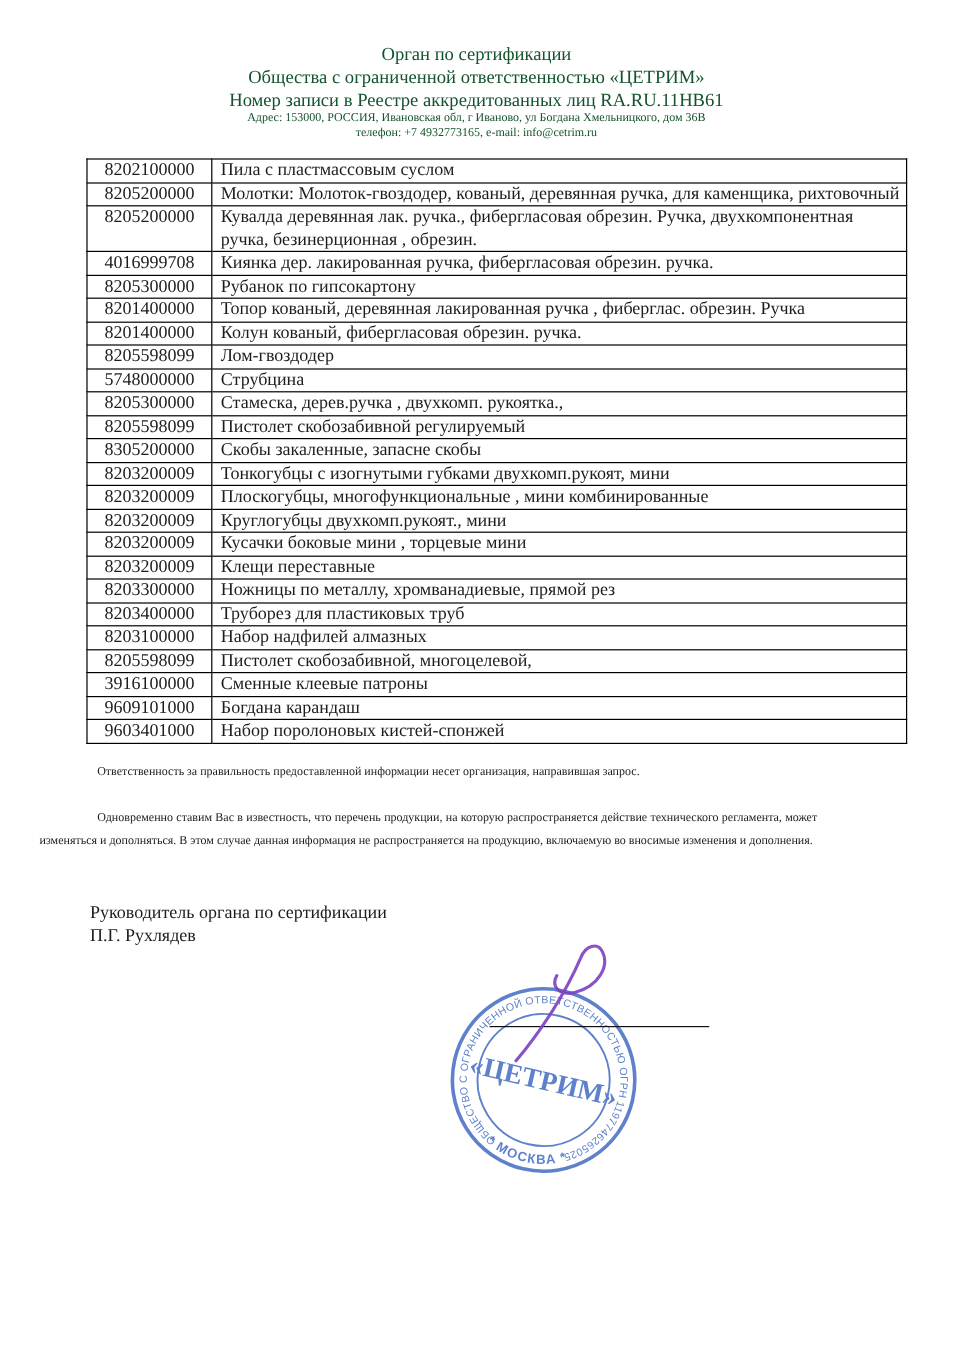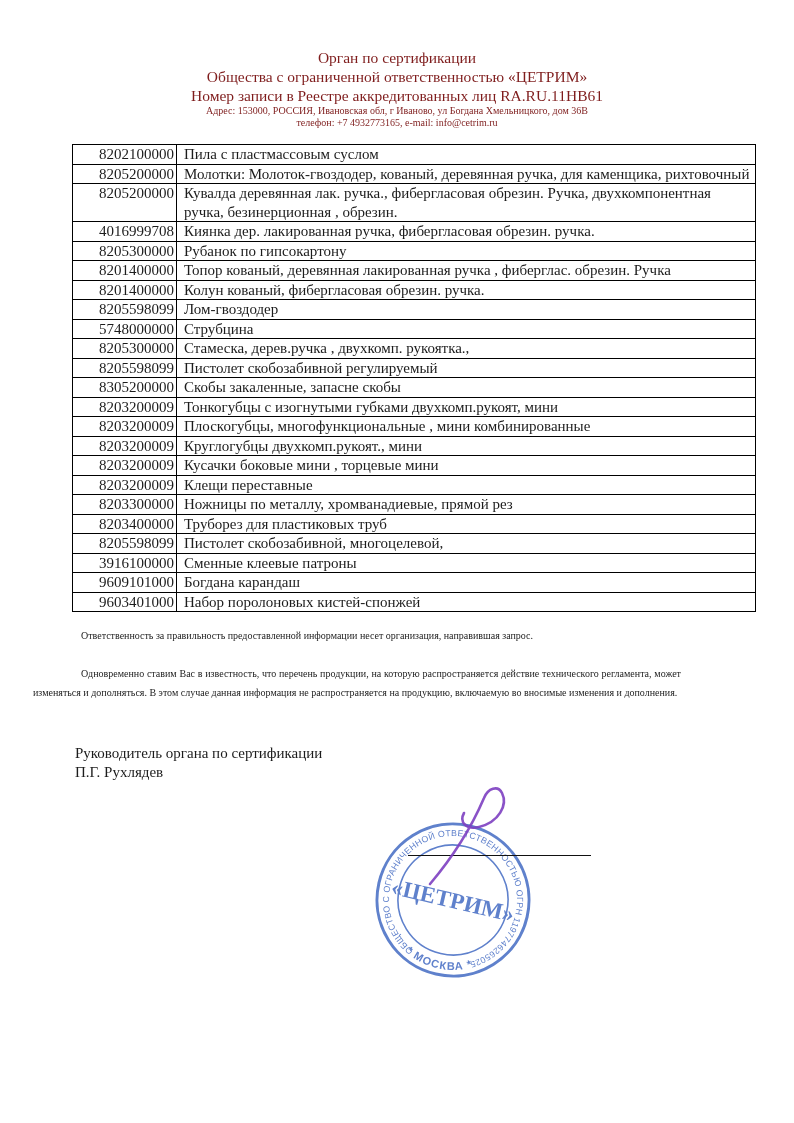--- a/index.html
+++ b/index.html
@@ -8,40 +8,40 @@
     position: relative;
     width: 794px;
     height: 1123px;
     margin: 0 auto;
     background: #ffffff;
     font-family: "Liberation Serif", serif;
     color: #1c1c1c;
     overflow: hidden;
   }
   
-  .doc-header { padding-top: 48px; text-align: center; color: #7f1d1d; }
+  .doc-header { padding-top: 36px; text-align: center; color: #14532d; }
   .doc-header .big { font-size: 15.5px; line-height: 19px; }
   .doc-header .small { font-size: 10px; line-height: 11.5px; }
   .doc-header .small:first-of-type { margin-top: 2px; }
 
   
   table.products {
     border-collapse: collapse;
     margin: 16px 0 0 72px;
     width: 684px;
     table-layout: fixed;
   }
   table.products td {
     border: 1px solid #000;
     font-size: 15px;
     line-height: 18.5px;
     padding: 0 4px;
     vertical-align: top;
   }
-  table.products td.code { width: 104px; text-align: right; padding: 0 2px; }
+  table.products td.code { width: 104px; text-align: center; padding: 0 2px; }
   table.products td.desc { padding-left: 7px; }
 
   
   .body-text {
     margin-left: 33px;
     width: 648px;
     font-size: 10px;
     line-height: 19px;
     text-align: justify;
     text-indent: 48px;
@@ -185,20 +185,24 @@
     <tr>
       <td class="code">8203300000</td>
       <td class="desc">Ножницы по металлу, хромванадиевые, прямой рез</td>
     </tr>
 
     <tr>
       <td class="code">8203400000</td>
       <td class="desc">Труборез для пластиковых труб</td>
     </tr>
 
+    <tr>
+      <td class="code">8203100000</td>
+      <td class="desc">Набор надфилей алмазных</td>
+    </tr>
 
     <tr>
       <td class="code">8205598099</td>
       <td class="desc">Пистолет скобозабивной, многоцелевой,</td>
     </tr>
 
     <tr>
       <td class="code">3916100000</td>
       <td class="desc">Сменные клеевые патроны</td>
     </tr>

